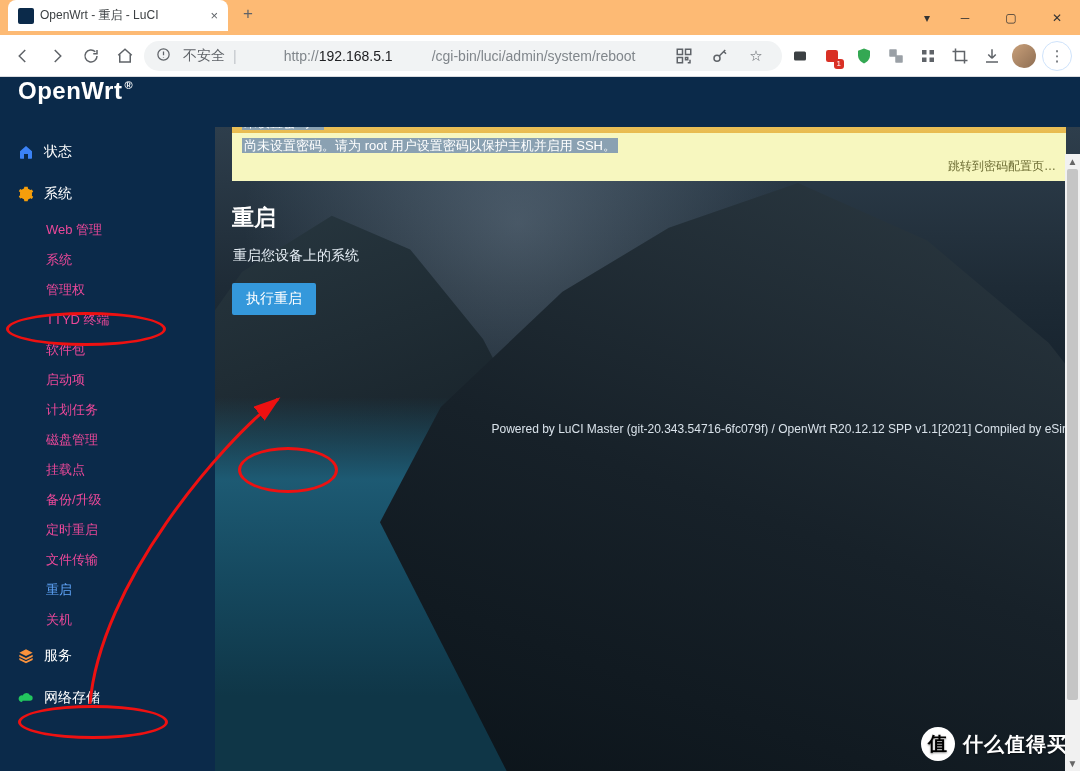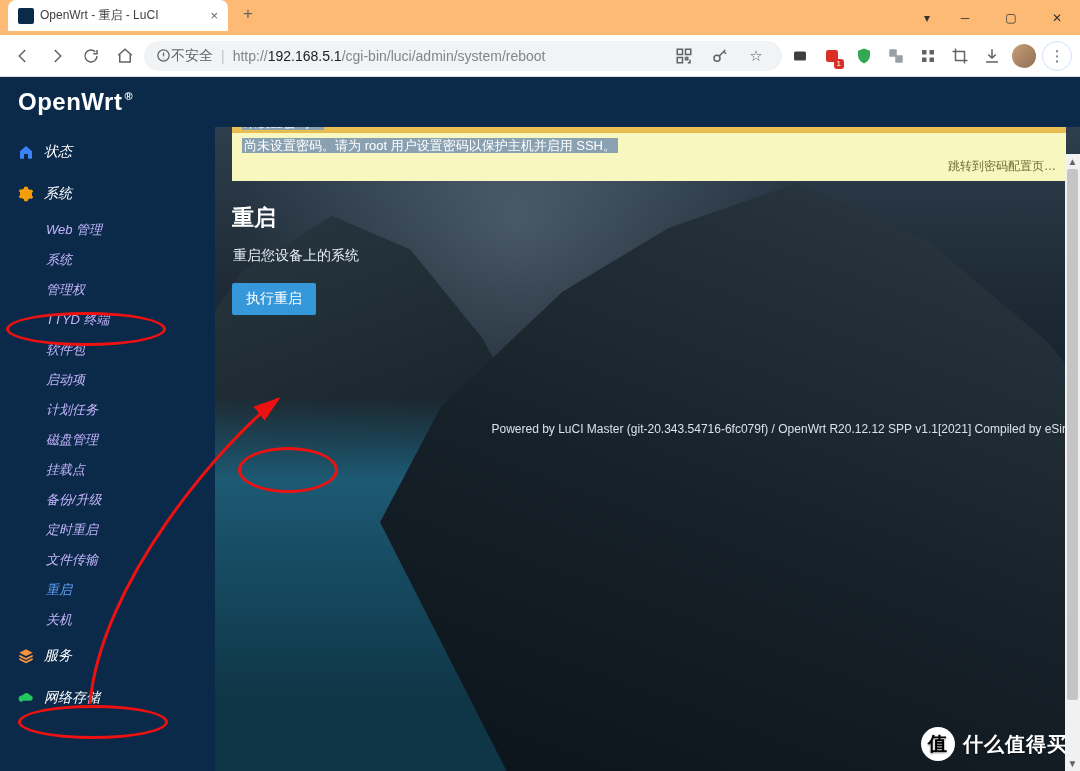--- a/index.html
+++ b/index.html
@@ -57,23 +57,23 @@
   .tb-btn { width:30px; height:30px; display:flex; align-items:center; justify-content:center; border-radius:50%; }
   .tb-btn svg{width:18px;height:18px;stroke:#5f6368;fill:none;stroke-width:2;}
   .url-bar {
     flex:1; height:30px;
     background:#f1f3f4;
     border-radius:15px;
     display:flex; align-items:center;
     padding:0 12px; gap:8px;
     color:#5f6368; font-size:14px;
   }
-  .url-warn{display:flex;align-items:center;gap:0;}
+  .url-warn{display:flex;gap:12px;}
   .url-text{flex:1; color:#202124; white-space:nowrap; overflow:hidden;}
-  .url-text .dim{color:#80868b;}
+  .url-text .dim{color:#80868b;margin-left:39px;}
   .ext-btn{width:28px;height:30px;display:flex;align-items:center;justify-content:center;font-size:15px;}
   .ext-btn svg{width:18px;height:18px;}
   .badge{position:relative;}
   .badge::after{content:"1";position:absolute;bottom:2px;right:2px;background:#d93025;color:#fff;font-size:8px;border-radius:3px;padding:0 3px;line-height:10px;}
   .avatar{width:24px;height:24px;border-radius:50%;background:linear-gradient(135deg,#c9a07a,#8e6e53);}
 
   
   .viewport{
     height: calc(771px - 35px - 42px);
     position:relative;
@@ -105,38 +105,37 @@
   }
   .foam{position:absolute;left:30%;right:22%;bottom:34%;height:55px;
     background:radial-gradient(ellipse at 50% 100%, rgba(235,245,250,.85) 0%, rgba(235,245,250,.35) 40%, rgba(235,245,250,0) 70%);
     filter:blur(1px);
   }
 
   
   .luci-header{
     position:absolute; left:0; top:0; right:0; height:50px;
     background:#0b2a4a;
-    display:flex; align-items:center; padding-left:18px;
+    display:flex; padding-left:18px;
     color:#fff; z-index:5;
   }
   .luci-logo{font-family:Verdana,Geneva,sans-serif;font-weight:700;font-size:24px;letter-spacing:.5px;}
   .luci-logo sup{font-size:11px;vertical-align:top;position:relative;top:2px;left:2px;}
 
   
   .sidebar{
     position:absolute; left:0; top:50px; bottom:4px; width:215px;
     background:#0b2a4a; color:#cbd5e0;
     padding-top:4px;
     z-index:4;
     overflow:hidden;
-    font-style:italic;
   }
   .nav-top{display:flex;align-items:center;gap:10px;height:42px;padding:0 18px;color:#fff;font-size:14px;cursor:pointer;}
   .nav-top svg{width:16px;height:16px;}
-  .nav-sub{height:30px;line-height:30px;padding-left:46px;font-size:13px;color:#c4b5fd;cursor:pointer;}
+  .nav-sub{height:30px;line-height:30px;padding-left:46px;font-size:13px;color:#ec4899;cursor:pointer;}
   .nav-sub.active{color:#60a5fa;}
   .nav-icon-home{fill:#3b82f6;}
   .nav-icon-gear{fill:#f59e0b;}
   .nav-icon-stack{fill:#fb923c;}
   .nav-icon-cloud{fill:#22c55e;}
   .nav-icon-plane{fill:#38bdf8;}
 
   
   .content{
     position:absolute; left:232px; top:50px; right:14px;

